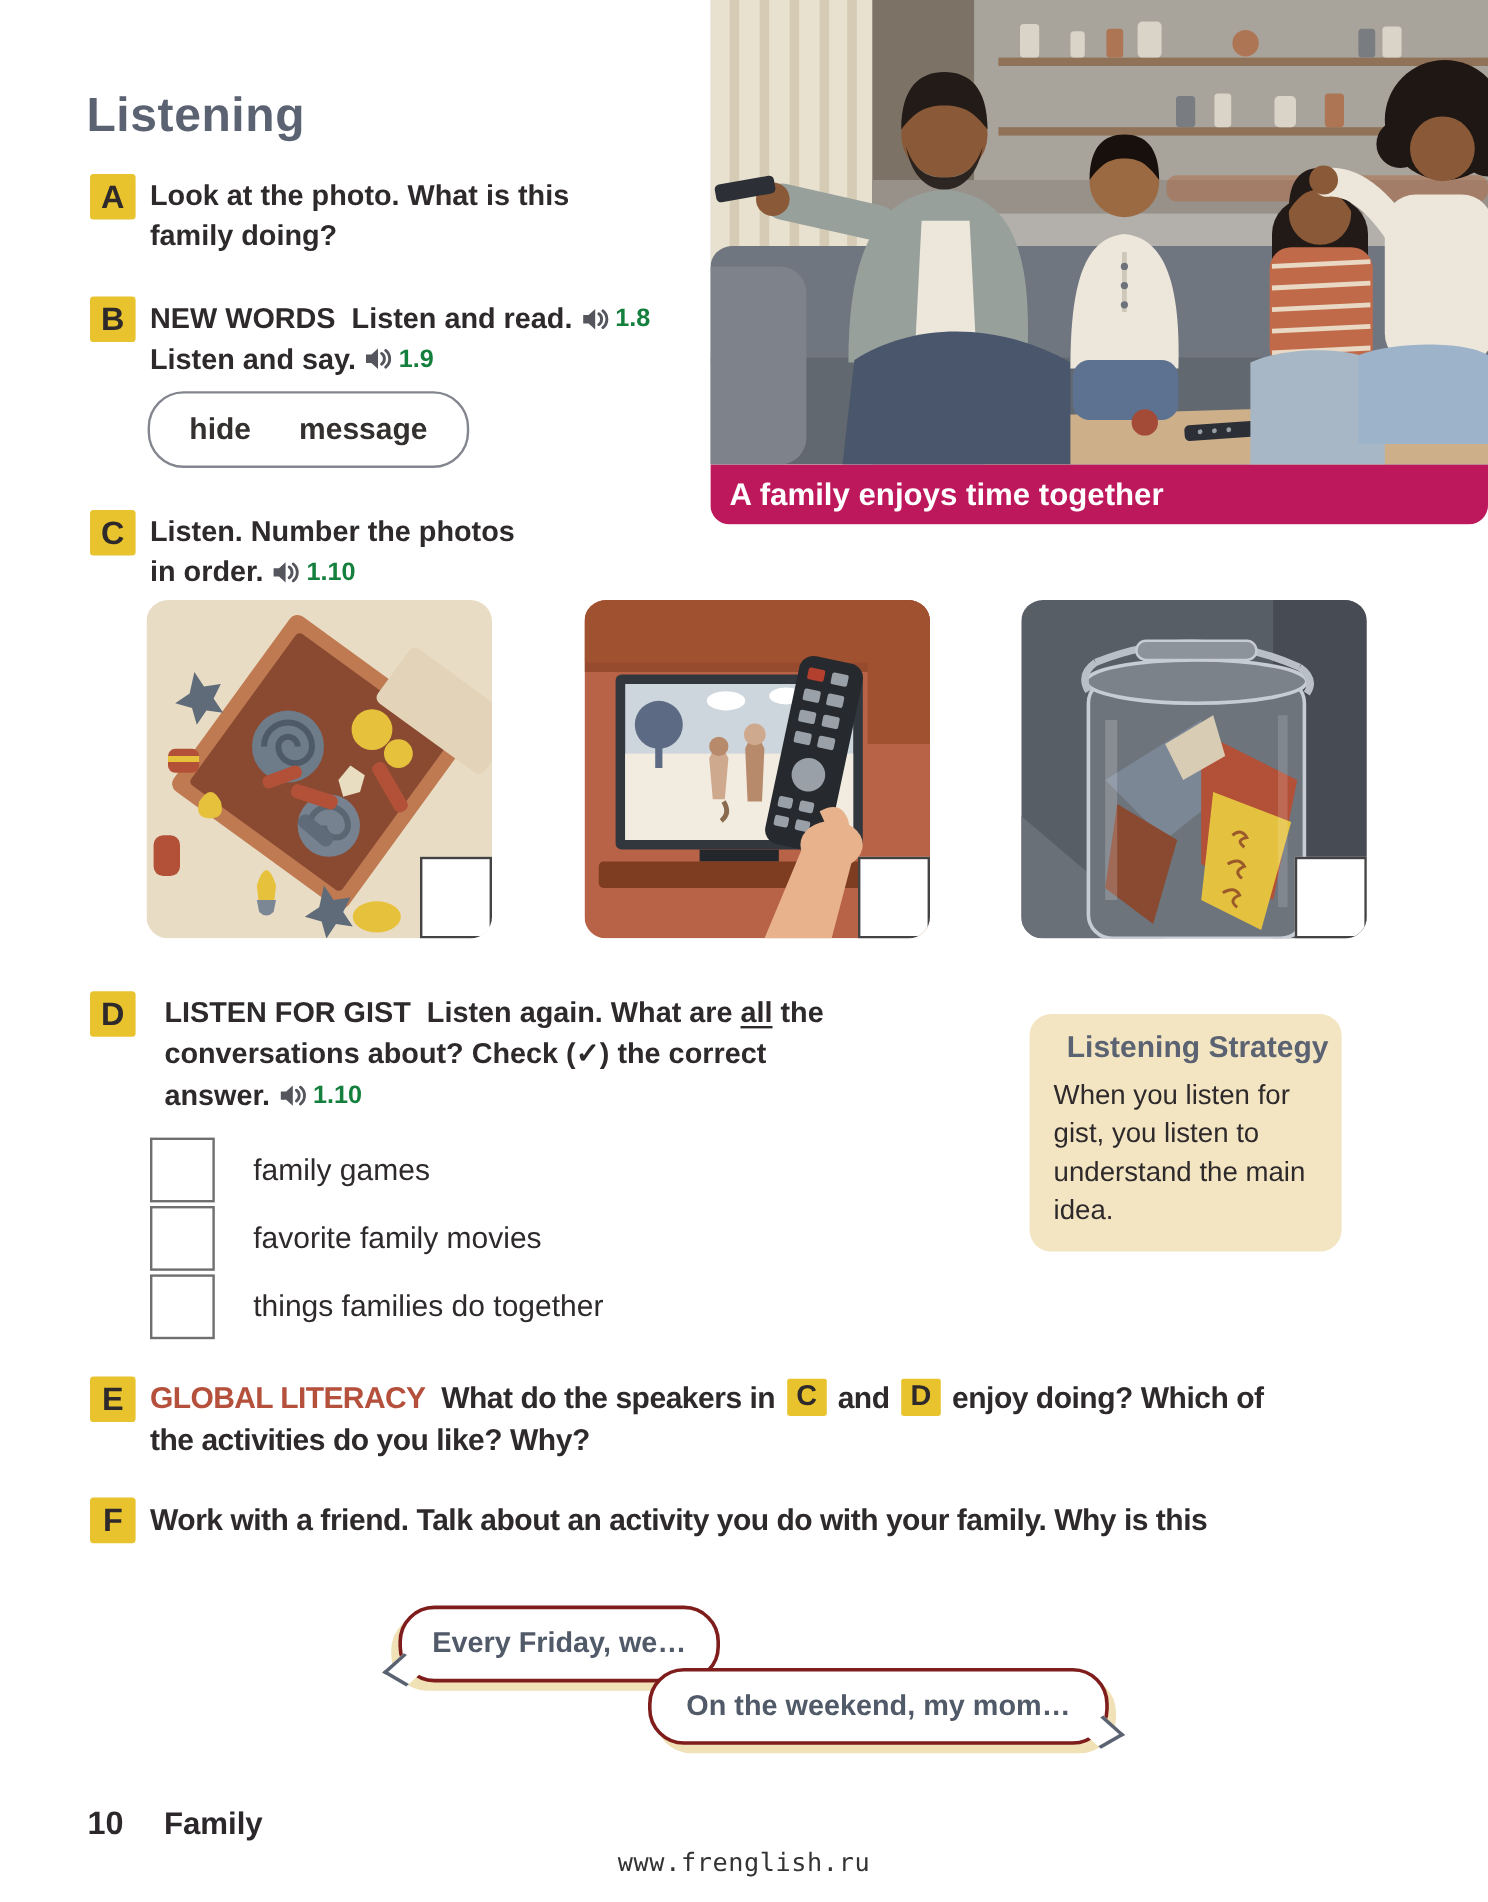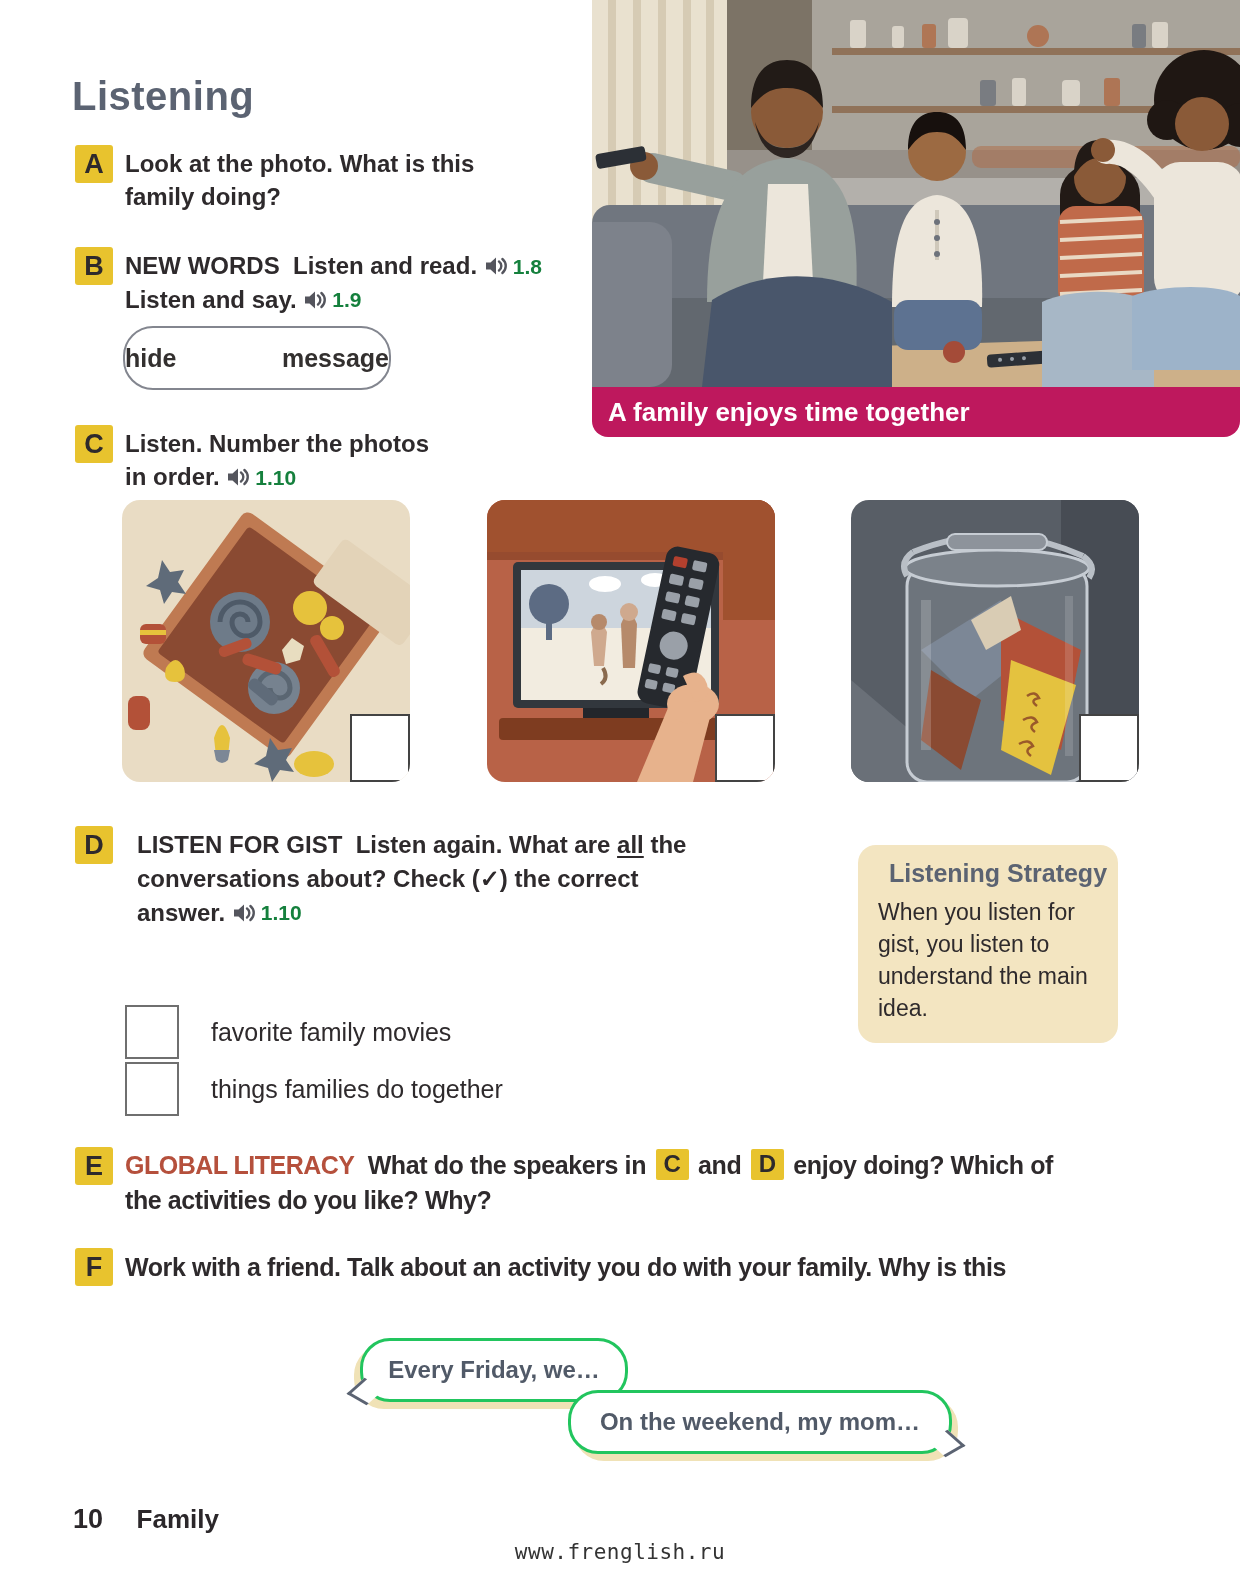--- a/index.html
+++ b/index.html
@@ -21,21 +21,21 @@
 
   .audio{display:inline-flex;align-items:center;gap:5px;color:#15803d;font-weight:700;
          font-size:21px;white-space:nowrap;vertical-align:-2px;}
 
   .inline-badge{display:inline-block;background:#e8c32e;color:#2e2a2c;font-weight:800;
          padding:3px 8px 4px;line-height:1;border-radius:2px;font-size:24px;margin:0 3px;
          transform:translateY(-2px);}
 
   .word-box{position:absolute;left:123px;top:326px;width:264px;height:60px;
          border:2px solid #83868f;border-radius:30px;display:flex;align-items:center;
-         justify-content:space-between;gap:40px;font-weight:800;font-size:25px;color:#33302f;}
+         justify-content:center;gap:40px;font-weight:800;font-size:25px;color:#33302f;}
 
   .hero{position:absolute;left:592px;top:0;width:648px;height:437px;
         border-radius:0 0 16px 16px;overflow:hidden;}
   .hero svg{display:block;}
   .hero-caption{height:50px;background:#be185d;color:#ffffff;font-weight:800;font-size:26px;
         display:flex;align-items:center;padding-left:16px;}
 
   .photos{position:absolute;left:122px;top:500px;width:1017px;height:282px;
         display:flex;justify-content:space-between;}
   .photo{position:relative;width:288px;height:282px;border-radius:18px;overflow:hidden;}
@@ -45,23 +45,23 @@
 
   .check-row{position:absolute;left:125px;display:flex;align-items:center;gap:32px;}
   .checkbox{width:50px;height:50px;background:#fff;border:2px solid #6f6f6f;flex:none;}
   .check-label{font-size:25px;font-weight:500;color:#2e2a2c;}
 
   .strategy{position:absolute;left:858px;top:845px;width:260px;height:198px;background:#f3e5c1;
         border-radius:18px;padding:14px 0 0 20px;box-sizing:border-box;}
   .strategy-title{font-size:25px;font-weight:800;color:#5b6372;margin:0 0 8px 0;text-align:center;}
   .strategy-body{font-size:23px;font-weight:500;line-height:32px;color:#2e2a2c;width:215px;margin:0;}
 
-  .bubble{position:absolute;background:#fff;border:3px solid #22c55e;border-radius:30px;
+  .bubble{position:absolute;background:#fff;border:3px solid #7f1d1d;border-radius:30px;
         display:flex;align-items:center;justify-content:center;font-weight:700;color:#515a68;
-        font-size:24px;margin-left:28px;}
+        font-size:24px;}
   .bubble::after{content:"";position:absolute;width:20px;height:20px;background:#fff;}
   .bubble-left{box-shadow:-6px 7px 0 #f0e2b6;}
   .bubble-left::after{left:-9px;bottom:-4px;border-left:3px solid #5b6372;
         border-bottom:3px solid #5b6372;transform:rotate(30deg) skewX(-18deg);}
   .bubble-right{box-shadow:6px 7px 0 #f0e2b6;}
   .bubble-right::after{right:-9px;bottom:-4px;border-right:3px solid #5b6372;
         border-bottom:3px solid #5b6372;transform:rotate(-30deg) skewX(18deg);}
 
   .footer{position:absolute;left:73px;top:1504px;font-size:27px;color:#2b272a;}
   .footer .num{font-weight:800;}
@@ -334,20 +334,24 @@
     <span class="audio">
         <svg width="24" height="20" viewBox="0 0 24 20">
           <path d="M2 6.5h4.5L12 1.5v17L6.5 13.5H2z" fill="#54555d"></path>
           <path d="M15 5.5a5.5 5.5 0 0 1 0 9" stroke="#54555d" stroke-width="2.4" fill="none" stroke-linecap="round"></path>
           <path d="M18.4 3a9 9 0 0 1 0 14" stroke="#54555d" stroke-width="2.4" fill="none" stroke-linecap="round"></path>
         </svg>
         <span>1.10</span>
       </span>
   </div>
 
+  <div class="check-row" style="top:948px">
+    <div class="checkbox"></div>
+    <span class="check-label">family games</span>
+  </div>
   <div class="check-row" style="top:1005px">
     <div class="checkbox"></div>
     <span class="check-label">favorite family movies</span>
   </div>
   <div class="check-row" style="top:1062px">
     <div class="checkbox"></div>
     <span class="check-label">things families do together</span>
   </div>
 
   <div class="strategy">

